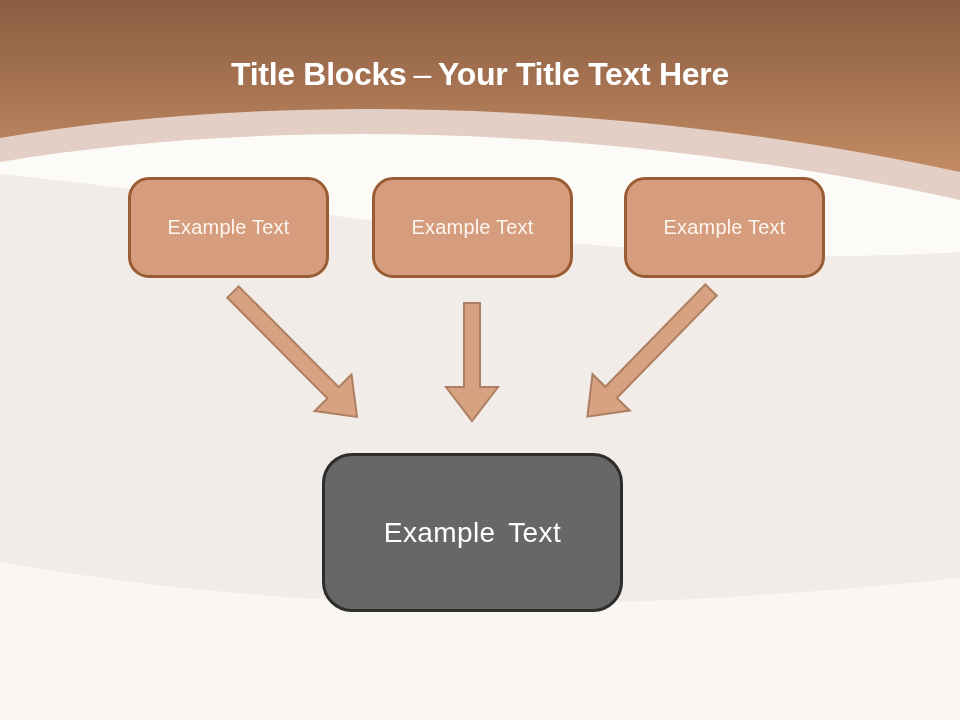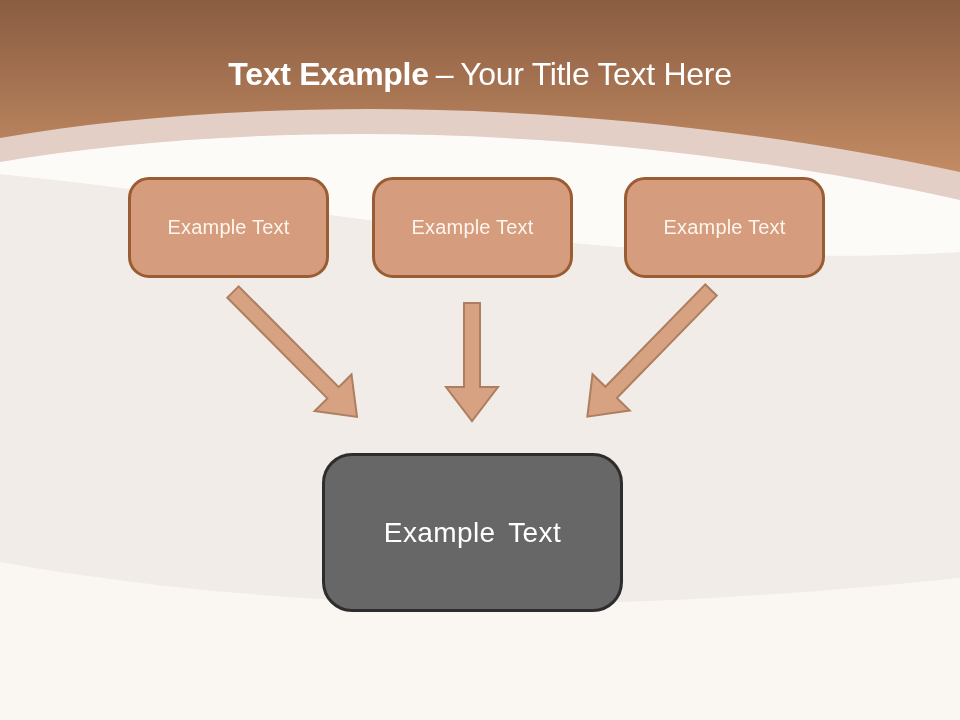--- a/index.html
+++ b/index.html
@@ -15,21 +15,21 @@
   .bg-svg{position:absolute;left:0;top:0;width:960px;height:720px;display:block;}
 
   
   .title{
     position:absolute;left:0;right:0;top:54px;height:40px;
     text-align:center;color:#ffffff;font-size:32px;line-height:40px;
     letter-spacing:-0.3px;white-space:nowrap;
   }
   .title .t-bold{font-weight:700;}
   .title .t-dash{font-weight:400;margin:0 7px;}
-  .title .t-reg{font-weight:400;}
+  .title .t-reg{font-weight:700;}
 
   
   .block{
     position:absolute;top:177px;width:201px;height:101px;
     box-sizing:border-box;
     background:#d59c7d;
     border:3px solid #9a5c32;
     border-radius:21px;
     display:flex;align-items:center;justify-content:center;
     color:#fdf5ee;font-size:20px;letter-spacing:0.2px;
@@ -71,21 +71,21 @@
 
     <path d="M0,162 C250,120 600,120 960,200 L960,252 C620,268 300,200 0,172 Z M0,162 C250,120 600,120 960,200 L960,252 C620,272 300,204 0,174 Z" fill="#fdfbf8"></path>
     <path d="M0,174 C300,204 620,272 960,252 L960,200 C600,120 250,120 0,162 Z" fill="#fdfbf8"></path>
 
     <path d="M0,0 L960,0 L960,200 C600,120 250,120 0,162 Z" fill="#e3cfc5"></path>
 
     <path d="M0,0 L960,0 L960,172 C600,95 250,95 0,138 Z" fill="url(#hdrGrad)"></path>
   </svg>
 
   <div class="title">
-    <span class="t-bold">Text Example</span><span class="t-dash">–</span><span class="t-reg">Your Title Text Here</span>
+    <span class="t-bold">Title Blocks</span><span class="t-dash">–</span><span class="t-reg">Your Title Text Here</span>
   </div>
 
   <div class="block block-1">
     <span>Example Text</span>
   </div>
   <div class="block block-2">
     <span>Example Text</span>
   </div>
   <div class="block block-3">
     <span>Example Text</span>

